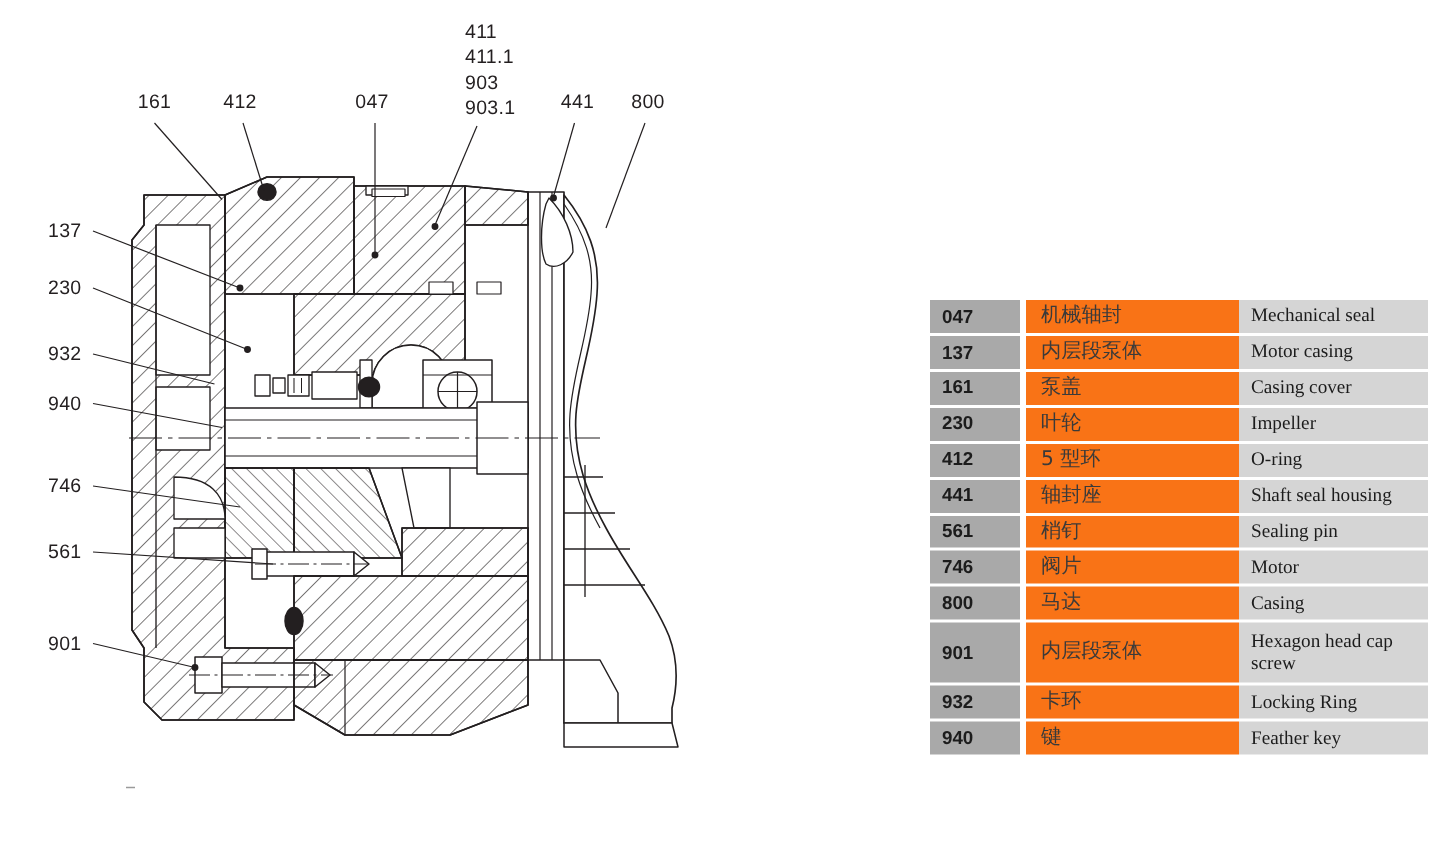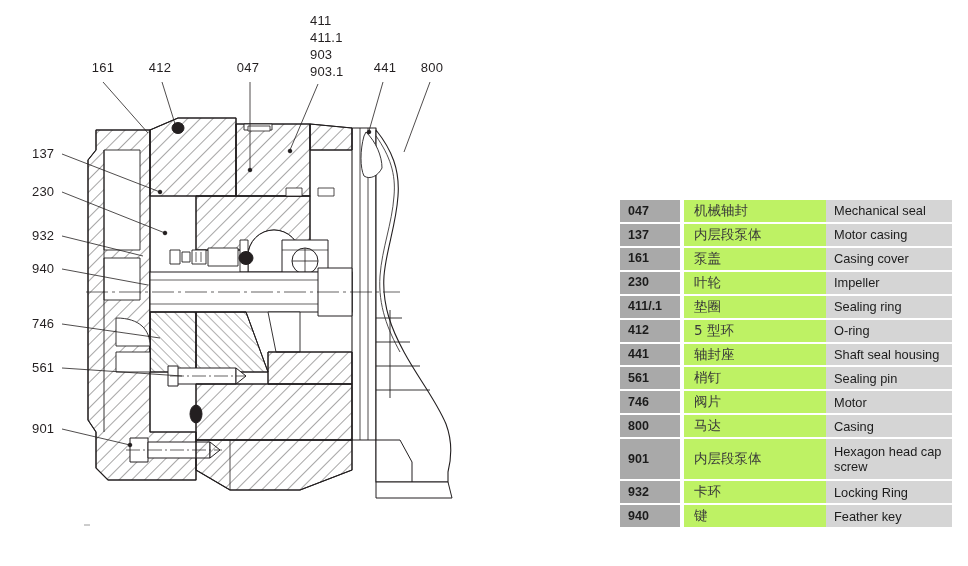--- a/index.html
+++ b/index.html
@@ -56,33 +56,34 @@
     font-weight: bold;
     font-size: 12.5px;
     padding: 3px 0 3px 8px !important;
     white-space: nowrap;
   }
   .cell-gap {
     width: 4px;
     background: #ffffff;
   }
   .cell-cn {
-    background: #bef264;
+    background: #f97316;
     color: #3a3a3a;
     font-size: 13.5px;
     padding: 3px 0 3px 10px !important;
     width: 132px;
     font-family: "DejaVu Sans", sans-serif;
     white-space: nowrap;
   }
   .cell-en {
     background: #d5d5d5;
     color: #1c1c1c;
     font-size: 12.8px;
     padding: 3px 6px 3px 8px !important;
+    font-family: Liberation Serif, serif;
   }
   .tall .cell-no,
   .tall .cell-cn,
   .tall .cell-en {
     padding-top: 5px !important;
     padding-bottom: 5px !important;
   }
 </style>
 </head>
 <body>
@@ -300,26 +301,20 @@
         <td class="cell-cn">泵盖</td>
         <td class="cell-en">Casing cover</td>
       </tr>
       <tr>
         <td class="cell-no">230</td>
         <td class="cell-gap"></td>
         <td class="cell-cn">叶轮</td>
         <td class="cell-en">Impeller</td>
       </tr>
       <tr>
-        <td class="cell-no">411/.1</td>
-        <td class="cell-gap"></td>
-        <td class="cell-cn">垫圈</td>
-        <td class="cell-en">Sealing ring</td>
-      </tr>
-      <tr>
         <td class="cell-no">412</td>
         <td class="cell-gap"></td>
         <td class="cell-cn">5 型环</td>
         <td class="cell-en">O-ring</td>
       </tr>
       <tr>
         <td class="cell-no">441</td>
         <td class="cell-gap"></td>
         <td class="cell-cn">轴封座</td>
         <td class="cell-en">Shaft seal housing</td>

